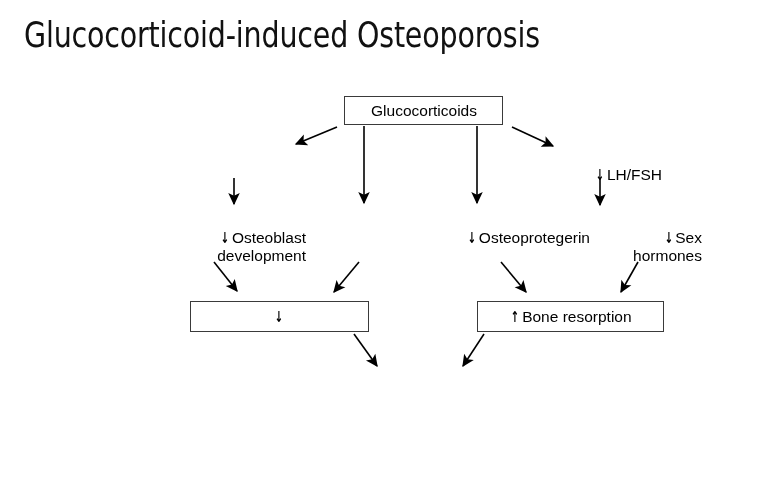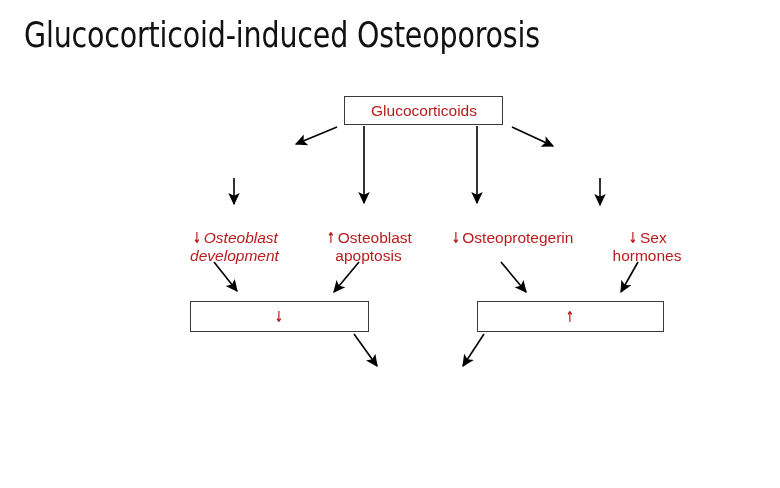--- a/index.html
+++ b/index.html
@@ -39,22 +39,22 @@
   #figure svg {
     position: absolute;
     left: 0;
     top: 0;
   }
   .node {
     position: absolute;
     font-family: "Liberation Sans", sans-serif;
     font-size: 15.5px;
     line-height: 18px;
-    color: #b91c1c;
-    text-align: center;
+    color: #000000;
+    text-align: right;
     white-space: pre-line;
   }
   .boxed {
     border: 1.3px solid #3a3a3a;
     background: #ffffff;
     box-sizing: border-box;
     display: flex;
     align-items: center;
     justify-content: center;
     padding: 0 10px;
@@ -118,45 +118,44 @@
         <path d="M354,334 L377,366"></path>
         <path d="M484,334 L463,366"></path>
       </g>
     </svg>
 
     <div class="node boxed" style="left:344px; top:96px; width:159px; height:29px;">
       <span class="arrowglyph"></span><span class="nodetext">Glucocorticoids</span>
     </div>
 
 
+    <div class="node plain" style="left:550px; top:148px; width:112px;">
+      <span class="arrowglyph">↓</span><span class="nodetext">LH/FSH</span>
+    </div>
 
-    <div class="node plain" style="left:163px; top:211px; width:143px;font-style:italic;">
+    <div class="node plain" style="left:163px; top:211px; width:143px;">
       <span class="arrowglyph">↓</span><span class="nodetext">Osteoblast
 development</span>
     </div>
 
-    <div class="node plain" style="left:306px; top:211px; width:125px;">
-      <span class="arrowglyph">↑</span><span class="nodetext">Osteoblast
-apoptosis</span>
-    </div>
 
     <div class="node plain" style="left:592px; top:211px; width:110px;">
       <span class="arrowglyph">↓</span><span class="nodetext">Sex
 hormones</span>
     </div>
 
     <div class="node plain" style="left:433px; top:211px; width:157px;">
       <span class="arrowglyph">↓</span><span class="nodetext">Osteoprotegerin</span>
     </div>
 
     <div class="node boxed" style="left:190px; top:301px; width:179px; height:31px;">
       <span class="arrowglyph">↓</span>
     </div>
 
     <div class="node boxed" style="left:477px; top:301px; width:187px; height:31px;">
-      <span class="arrowglyph">↑</span>
+      <span class="arrowglyph">↑</span><span class="nodetext">Bone resorption</span>
     </div>
 
 
   </div>
 
 
 </div>
 
 </body></html>

